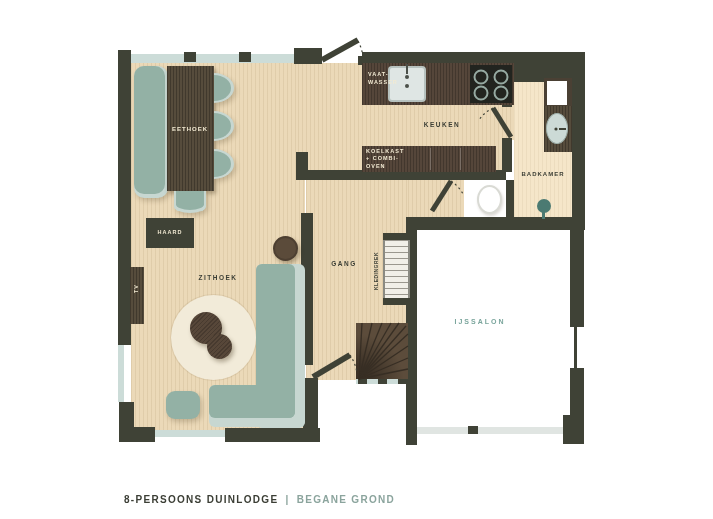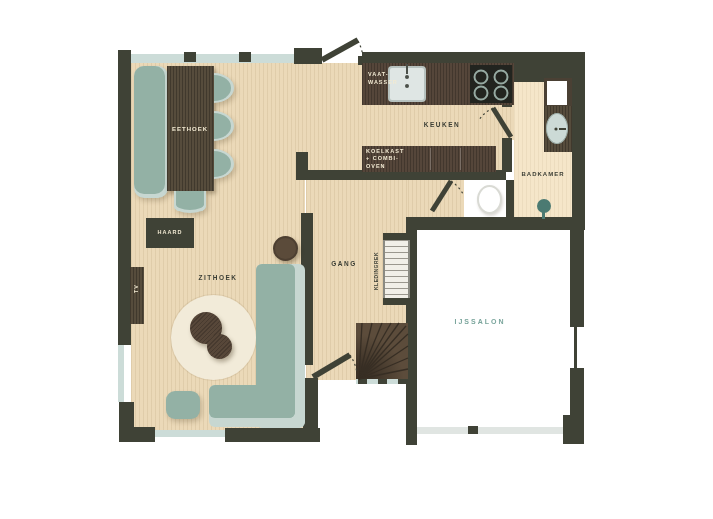--- a/index.html
+++ b/index.html
@@ -203,14 +203,19 @@
   <div class="abs lbl-cream lbl-left" style="left:368px;top:71px;font-size:5.5px;">VAAT-
 WASSER</div>
   <div class="abs lbl-cream lbl-left" style="left:366px;top:148px;font-size:5.5px;line-height:1.35;">KOELKAST
 + COMBI-
 OVEN</div>
   <div class="abs lbl" style="left:344px;top:264px;">GANG</div>
   <div class="abs lbl vtext" style="left:373px;top:240px;height:62px;font-size:5px;transform:rotate(180deg);letter-spacing:0.5px;">KLEDINGREK</div>
   <div class="abs lbl" style="left:543px;top:174px;font-size:6px;letter-spacing:1px;">BADKAMER</div>
   <div class="abs lbl lbl-teal" style="left:480px;top:322px;font-size:7px;letter-spacing:2px;">IJSSALON</div>
 
+  <div class="abs caption" style="left:124px;top:494px;">
+    <span>8-PERSOONS DUINLODGE</span>
+    <span class="div">|</span>
+    <span class="floorpart">BEGANE GROND</span>
+  </div>
 
 </div>
 
 </body></html>

